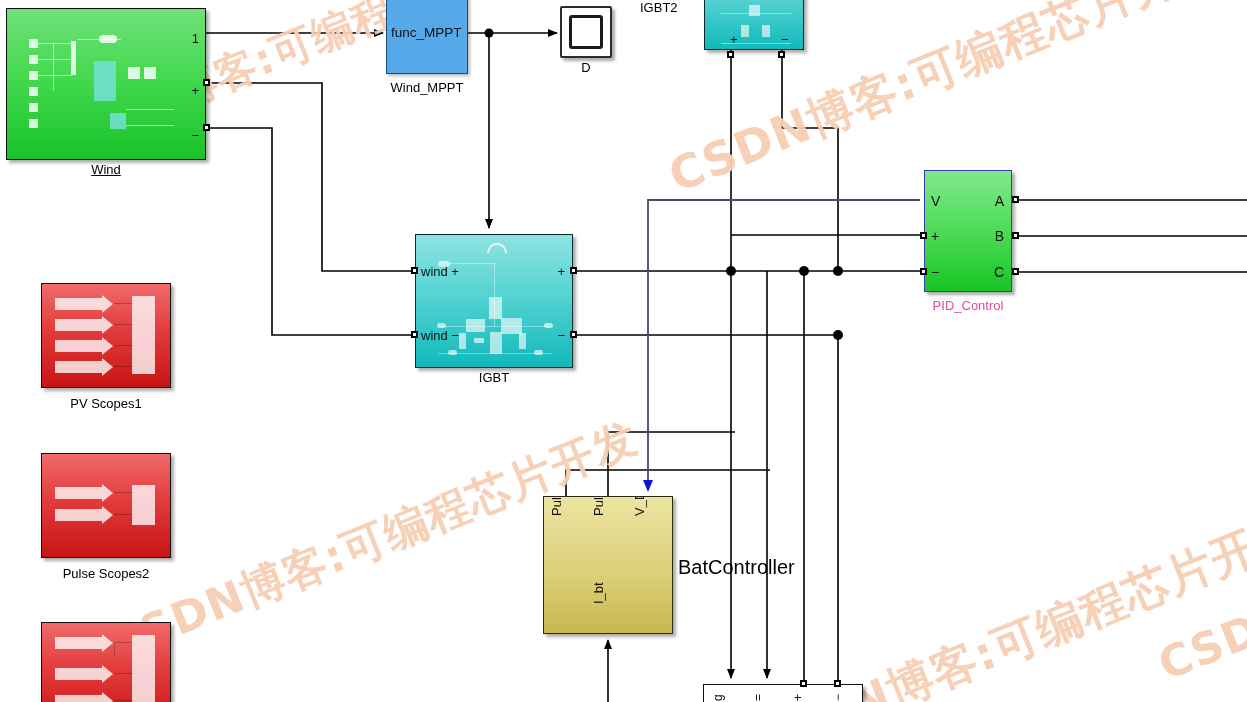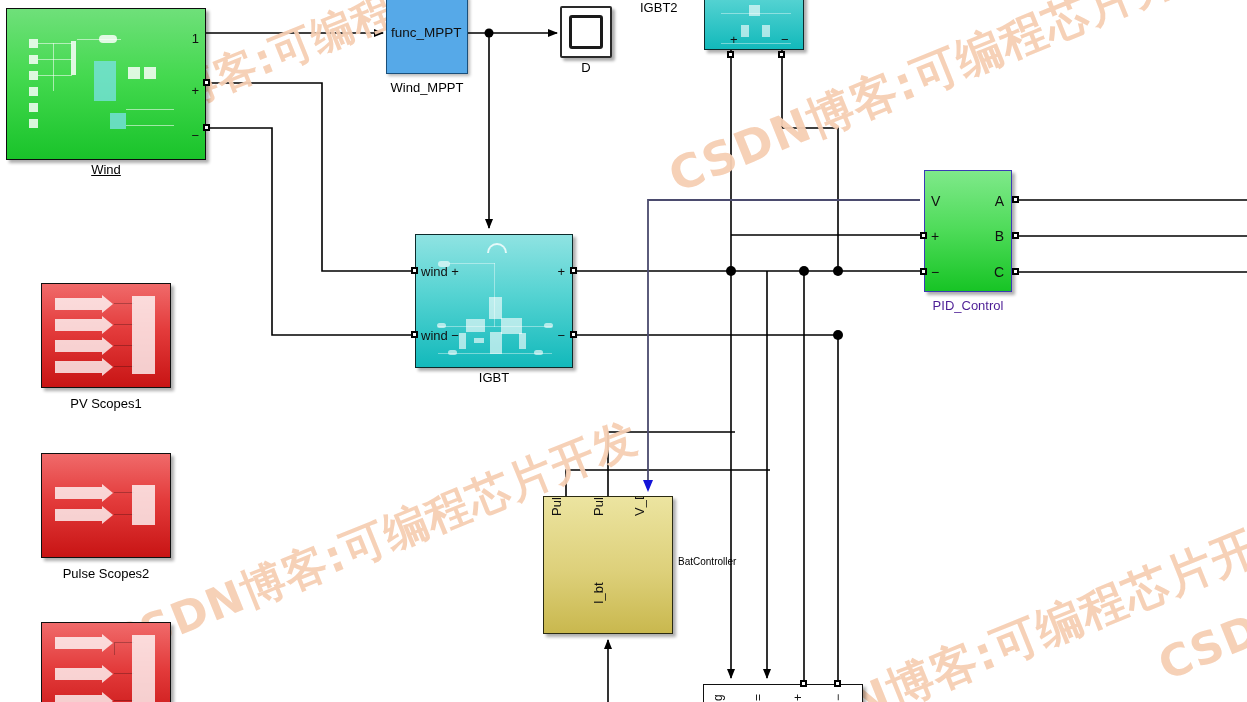--- a/index.html
+++ b/index.html
@@ -46,21 +46,21 @@
     overflow: hidden;
   }
   .blk-label {
     position: absolute;
     text-align: center;
     font-size: 13px;
     color: #000;
     white-space: nowrap;
     font-family: "Liberation Sans", sans-serif;
   }
-  .blk-label.linked { color: #4c1d95; }
+  .blk-label.linked { color: #ec4899; }
 
   
   .port-txt {
     position: absolute;
     font-size: 13px;
     color: #111;
     white-space: nowrap;
     font-family: "Liberation Sans", sans-serif;
   }
   .port-txt.vert {
@@ -354,21 +354,21 @@
     <div class="th-dark" style="left:72px; top:77px; width:20px; height:1.3px;"></div>
     <div class="mux-bar" style="left:90px; top:12px; width:23px; height:80px;"></div>
   </div>
 
   <div class="blk gold-ctrl" style="left:543px; top:496px; width:130px; height:138px;">
     <div class="port-txt vert" style="left:20px; top:4px; width:80px;">Pulse 1</div>
     <div class="port-txt vert" style="left:62px; top:4px; width:80px;">Pulse 2</div>
     <div class="port-txt vert" style="left:103px; top:4px; width:80px;">V_Dc</div>
     <div class="port-txt vert" style="left:62px; top:92px; width:50px;">I_bt</div>
   </div>
-  <div class="blk-label" style="left:678px; top:556px; width:140px; text-align:left; font-size:10px;">BatController</div>
+  <div class="blk-label" style="left:678px; top:556px; width:140px; text-align:left; font-size:20px;">BatController</div>
 
   <div class="blk" style="left:703px; top:684px; width:160px; height:60px; background:#ffffff; border:1.6px solid #111;">
     <div class="port-txt vert" style="left:21px; top:2px; width:40px; font-size:12px;">g</div>
     <div class="port-txt vert" style="left:61px; top:2px; width:40px; font-size:12px;">=</div>
     <div class="port-txt vert" style="left:101px; top:2px; width:40px; font-size:12px;">+</div>
     <div class="port-txt vert" style="left:141px; top:2px; width:40px; font-size:12px;">−</div>
   </div>
   <div class="psq" style="left:800px; top:680px;"></div>
   <div class="psq" style="left:834px; top:680px;"></div>
 

